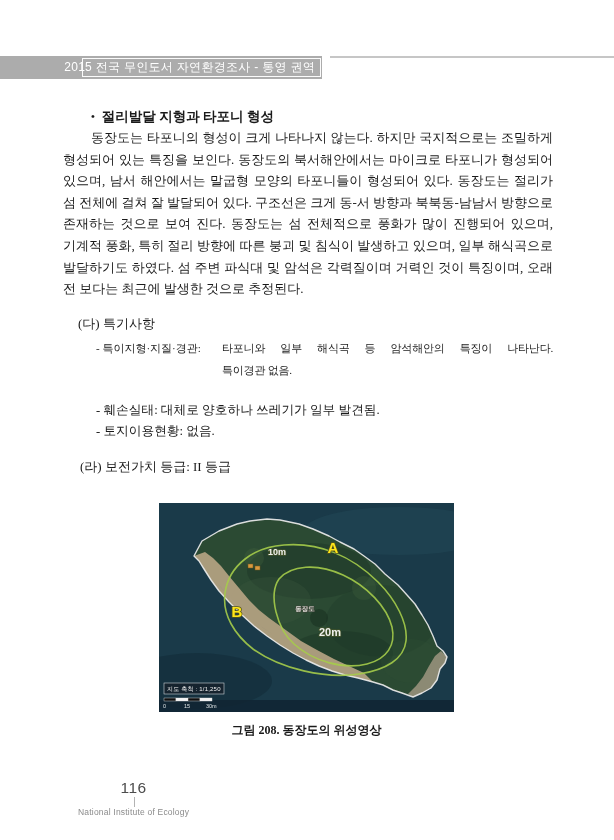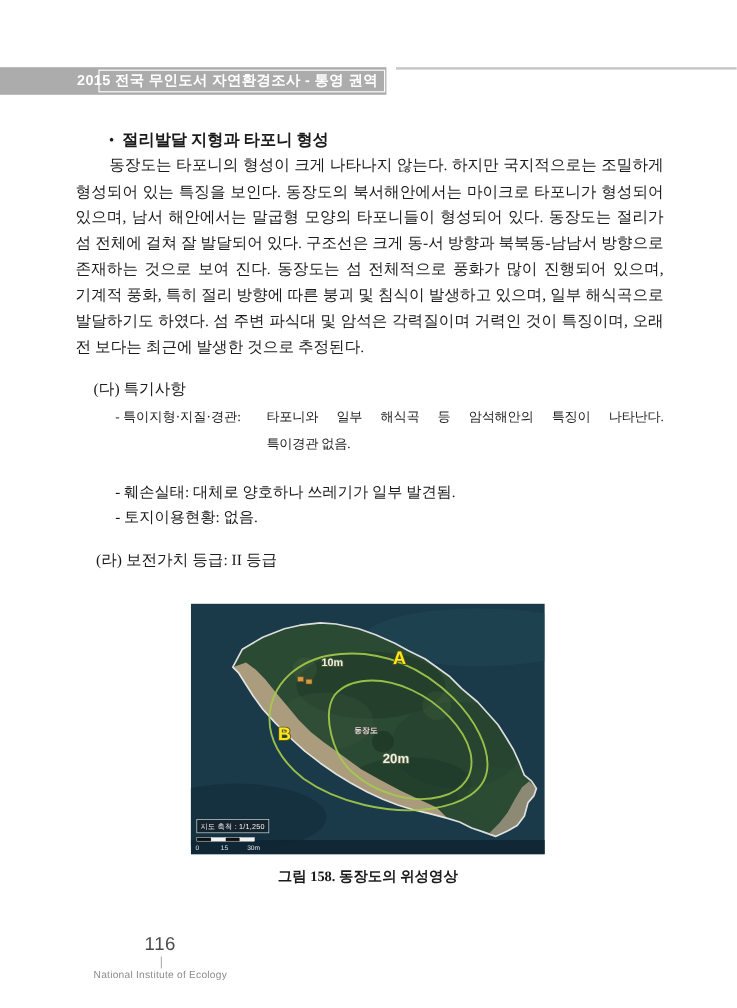--- a/index.html
+++ b/index.html
@@ -10,21 +10,21 @@
   }
   
   .banner{position:absolute;top:56px;left:0;width:322px;height:23px;background:#acacac;}
   .banner-box{
     position:absolute;left:82px;top:2px;width:232px;height:17px;
     border:1px solid rgba(255,255,255,.95);
     display:flex;align-items:center;justify-content:flex-end;padding-right:5px;
   }
   .banner-title{
     font-family:"Liberation Sans","DejaVu Sans",sans-serif;
-    font-size:12px;font-weight:bold;color:#ffffff;white-space:nowrap;letter-spacing:.3px;
+    font-size:12px;font-weight:normal;color:#ffffff;white-space:nowrap;letter-spacing:.3px;
   }
   .header-rule{position:absolute;top:56px;left:330px;width:284px;height:2px;background:#c6c6c6;}
   
   .sec-heading{
     position:absolute;top:108px;left:91px;font-size:13.5px;font-weight:bold;white-space:nowrap;
   }
   .sec-heading .bullet{margin-right:7px;font-size:11px;vertical-align:1px;}
   .para{
     position:absolute;top:127px;left:63px;width:490px;
     font-size:13px;line-height:21.6px;text-align:justify;text-indent:28px;
@@ -161,19 +161,19 @@
         <rect x="29" y="195" width="12" height="3" fill="#101010" stroke="#e8e8e8" stroke-width="0.4"></rect>
         <rect x="41" y="195" width="12" height="3" fill="#f2f2f2" stroke="#e8e8e8" stroke-width="0.4"></rect>
       </g>
       <text class="tick-text" x="4" y="205">0</text>
       <text class="tick-text" x="25" y="205">15</text>
       <text class="tick-text" x="47" y="205">30m</text>
     </g>
   </svg>
 </div>
 
-<div class="fig-caption">그림 158. 동장도의 위성영상</div>
+<div class="fig-caption">그림 208. 동장도의 위성영상</div>
 
 <div class="footer">
   <span class="page-num">116</span>
   <span class="footer-divider"></span>
   <span class="org">National Institute of Ecology</span>
 </div>
 
 </body></html>

